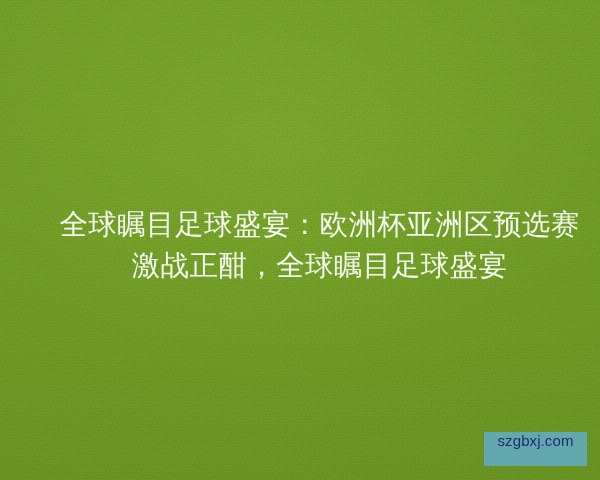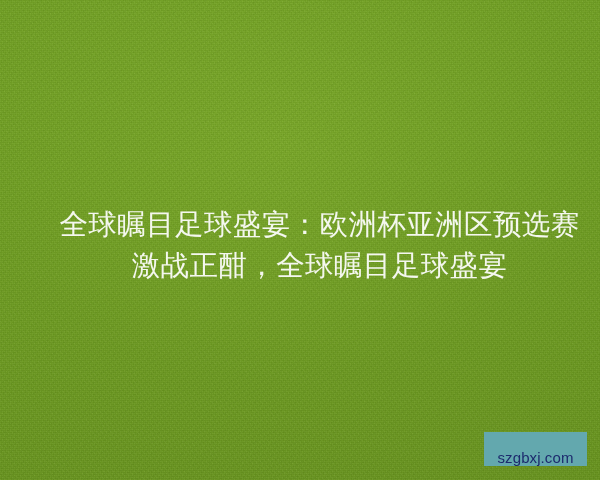--- a/index.html
+++ b/index.html
@@ -66,21 +66,21 @@
   }
 
   #watermark {
     position: absolute;
     left: 484px;
     top: 432px;
     width: 103px;
     height: 34px;
     background: #63a8ae;
     display: flex;
-    align-items: flex-end;
+    align-items: flex-start;
     justify-content: center;
   }
   #watermark .wm-text {
     color: #1d2b6e;
     font-size: 15px;
     letter-spacing: 0.1px;
     font-family: "Liberation Sans", "DejaVu Sans", sans-serif;
   }
 </style>
 </head>

